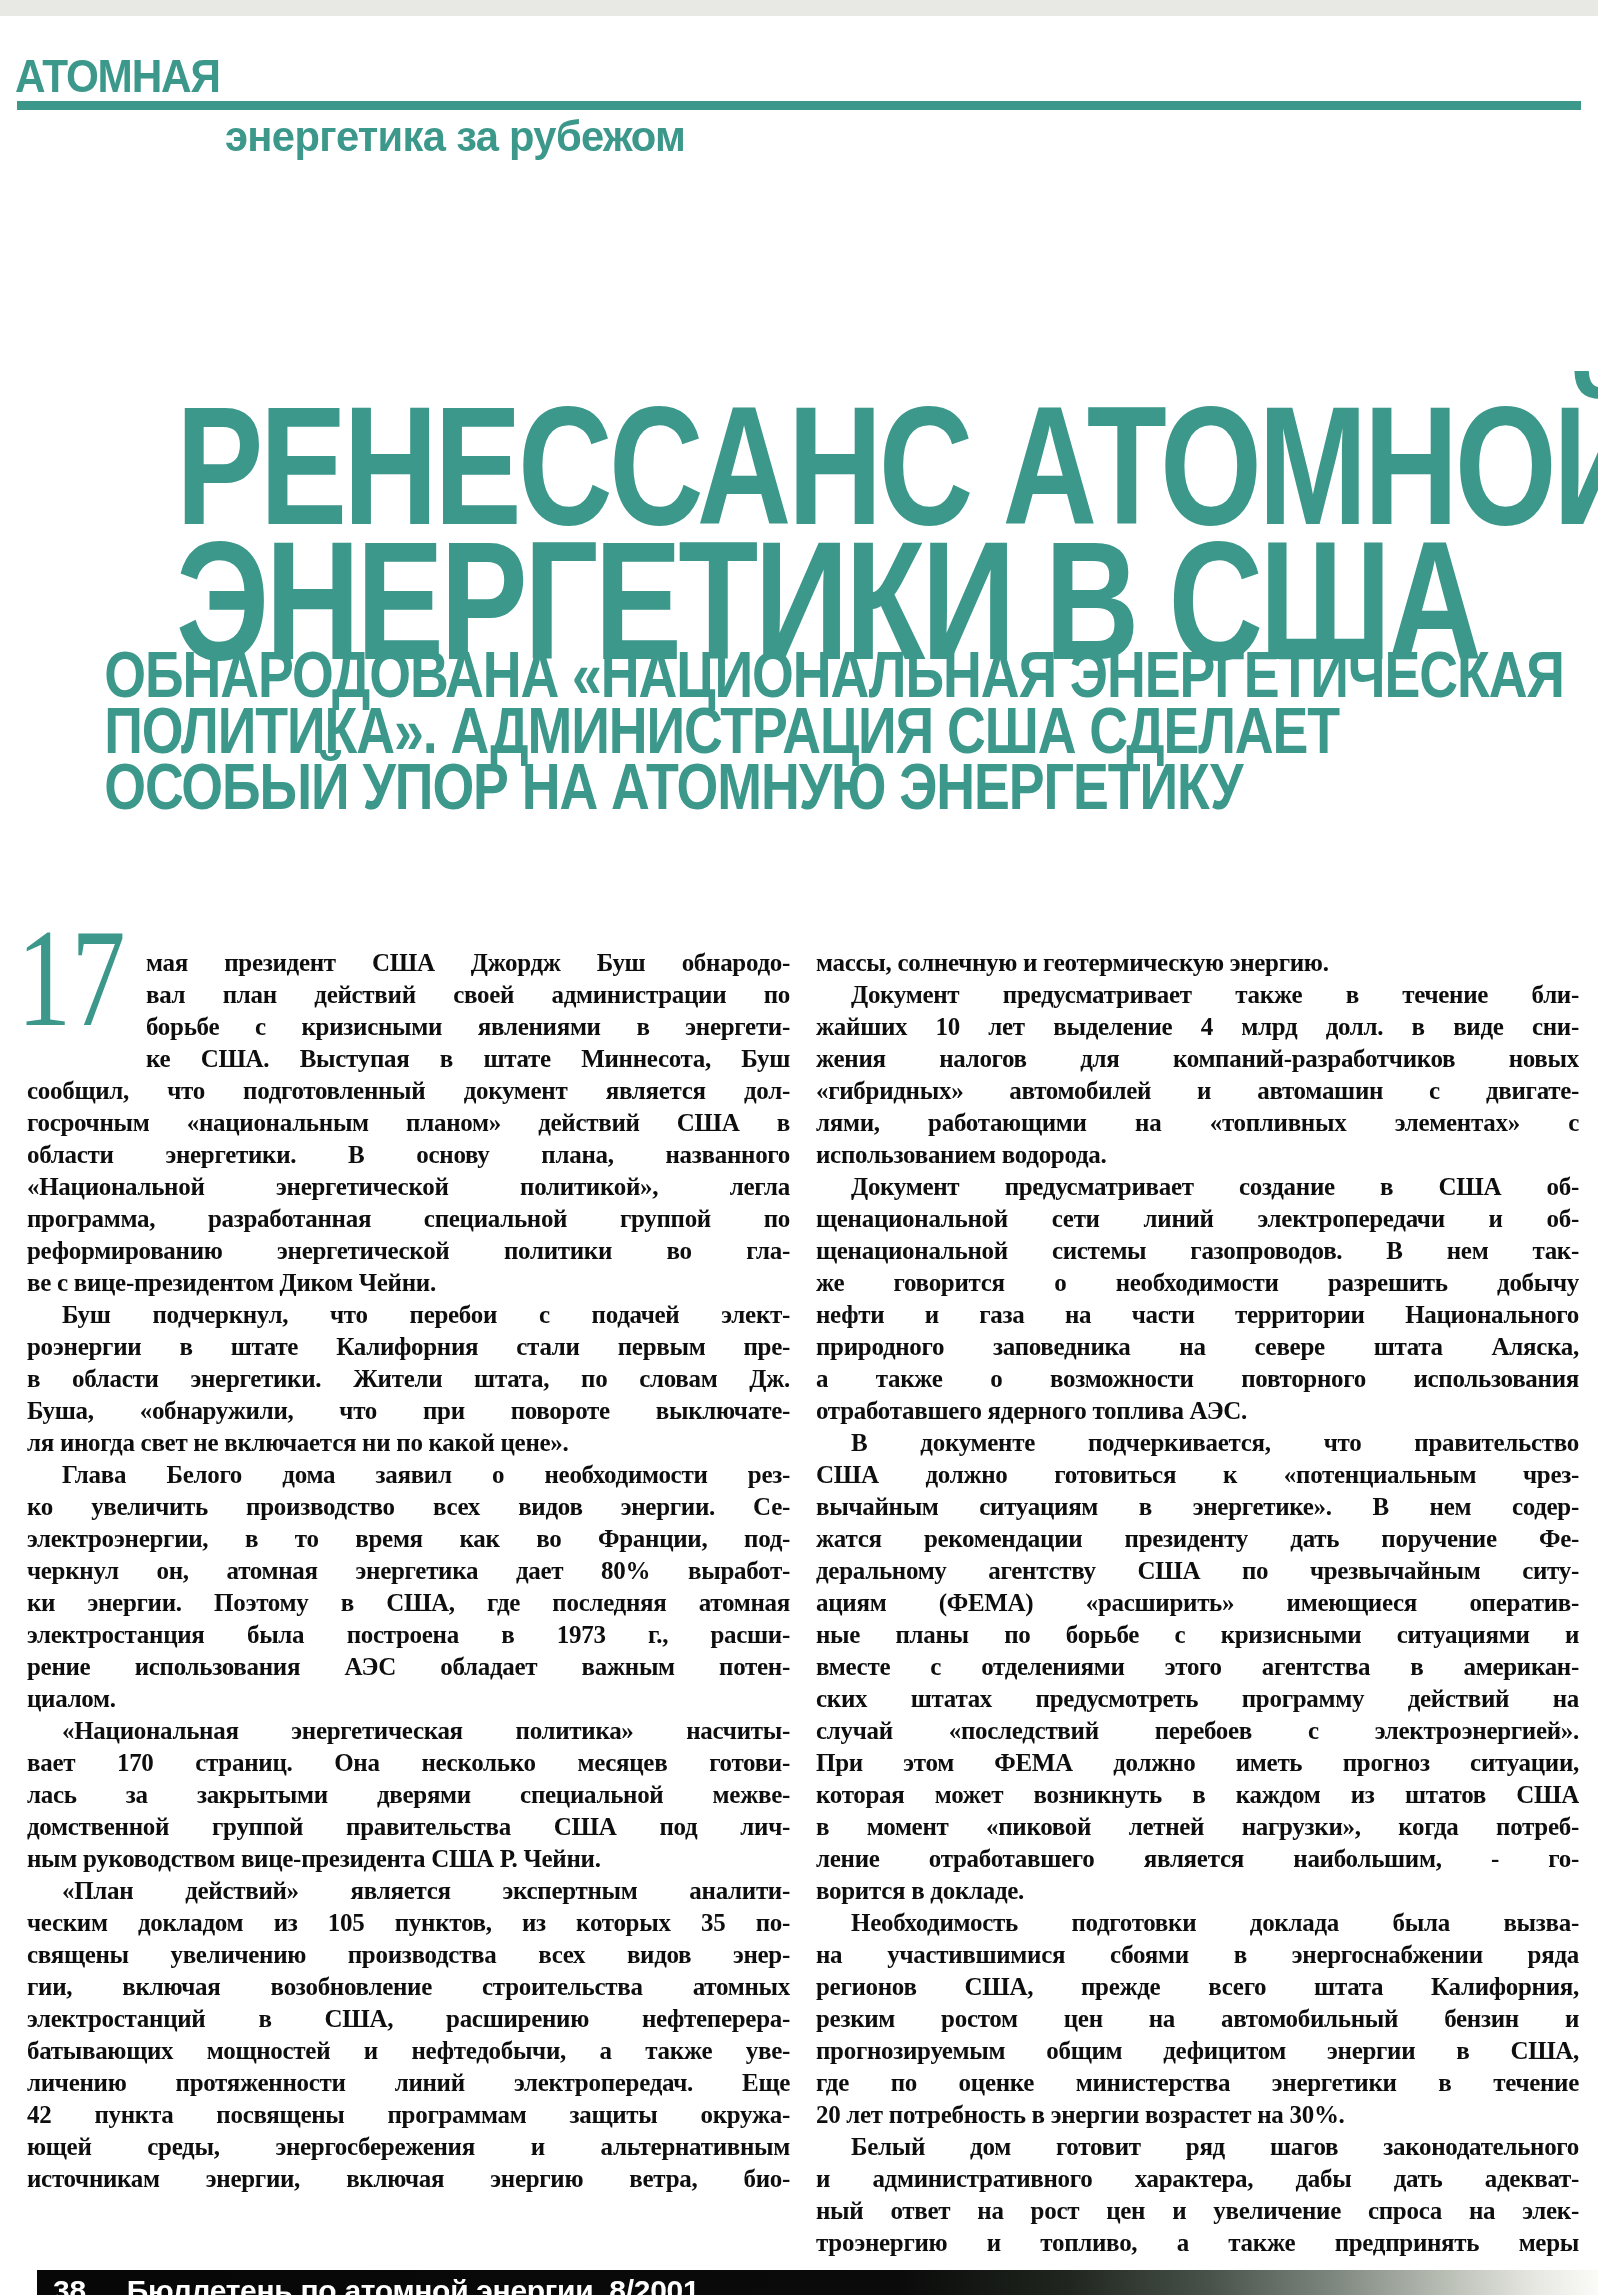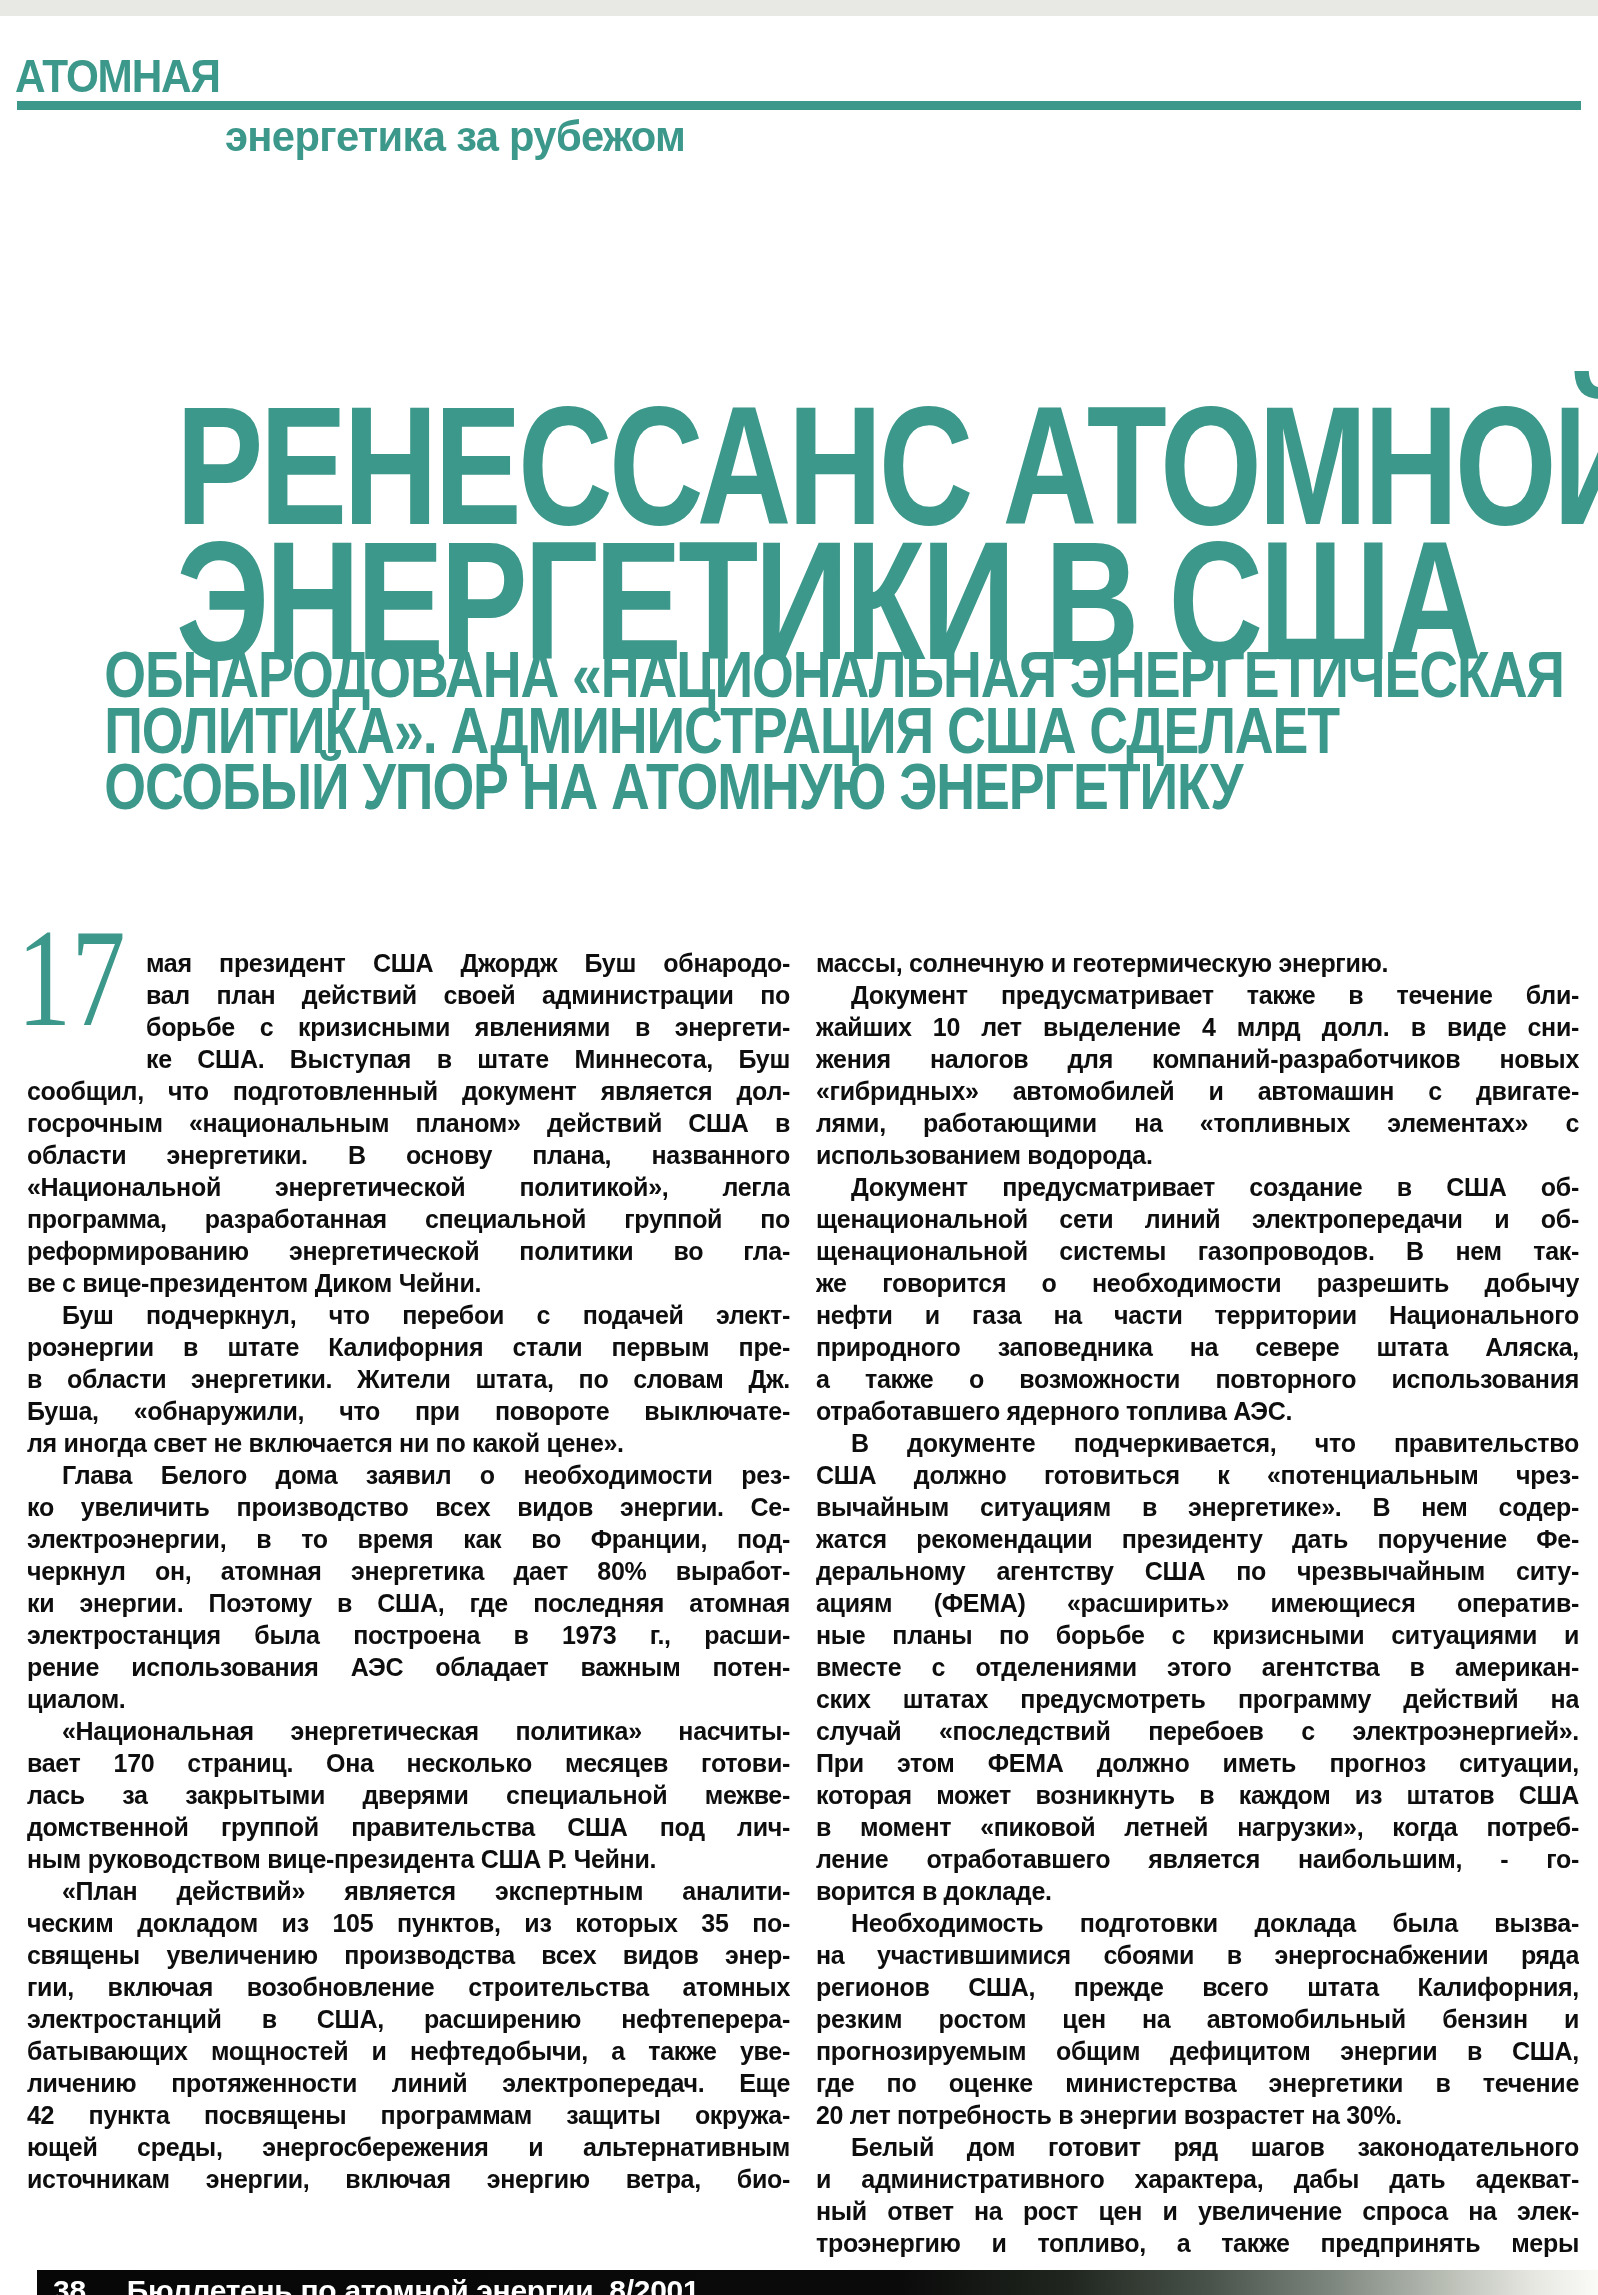--- a/index.html
+++ b/index.html
@@ -39,21 +39,21 @@
     height:56px;line-height:56px;font-size:64px;letter-spacing:-1.3px;
     transform:scaleX(.84);white-space:nowrap;
   }
   
   .col{
     position:absolute;top:931px;width:763px;
     font-size:25px;font-weight:bold;color:#0e0e0e;letter-spacing:-0.3px;
   }
   .col.left{left:27px;}
   .col.right{left:816px;}
-  .para{margin:0;}
+  .para{margin:0;font-family:Liberation Serif, serif;}
   .ln{
     height:32px;line-height:32px;overflow:hidden;
     text-align:justify;text-align-last:justify;
   }
   .ln.last{text-align-last:left;}
   .ln.ind{text-indent:35px;}
   .dc-spacer{float:left;width:119px;height:127px;}
   .dropcap{
     position:absolute;left:17.3px;top:893px;
     font-family:"Liberation Serif",serif;font-weight:normal;

